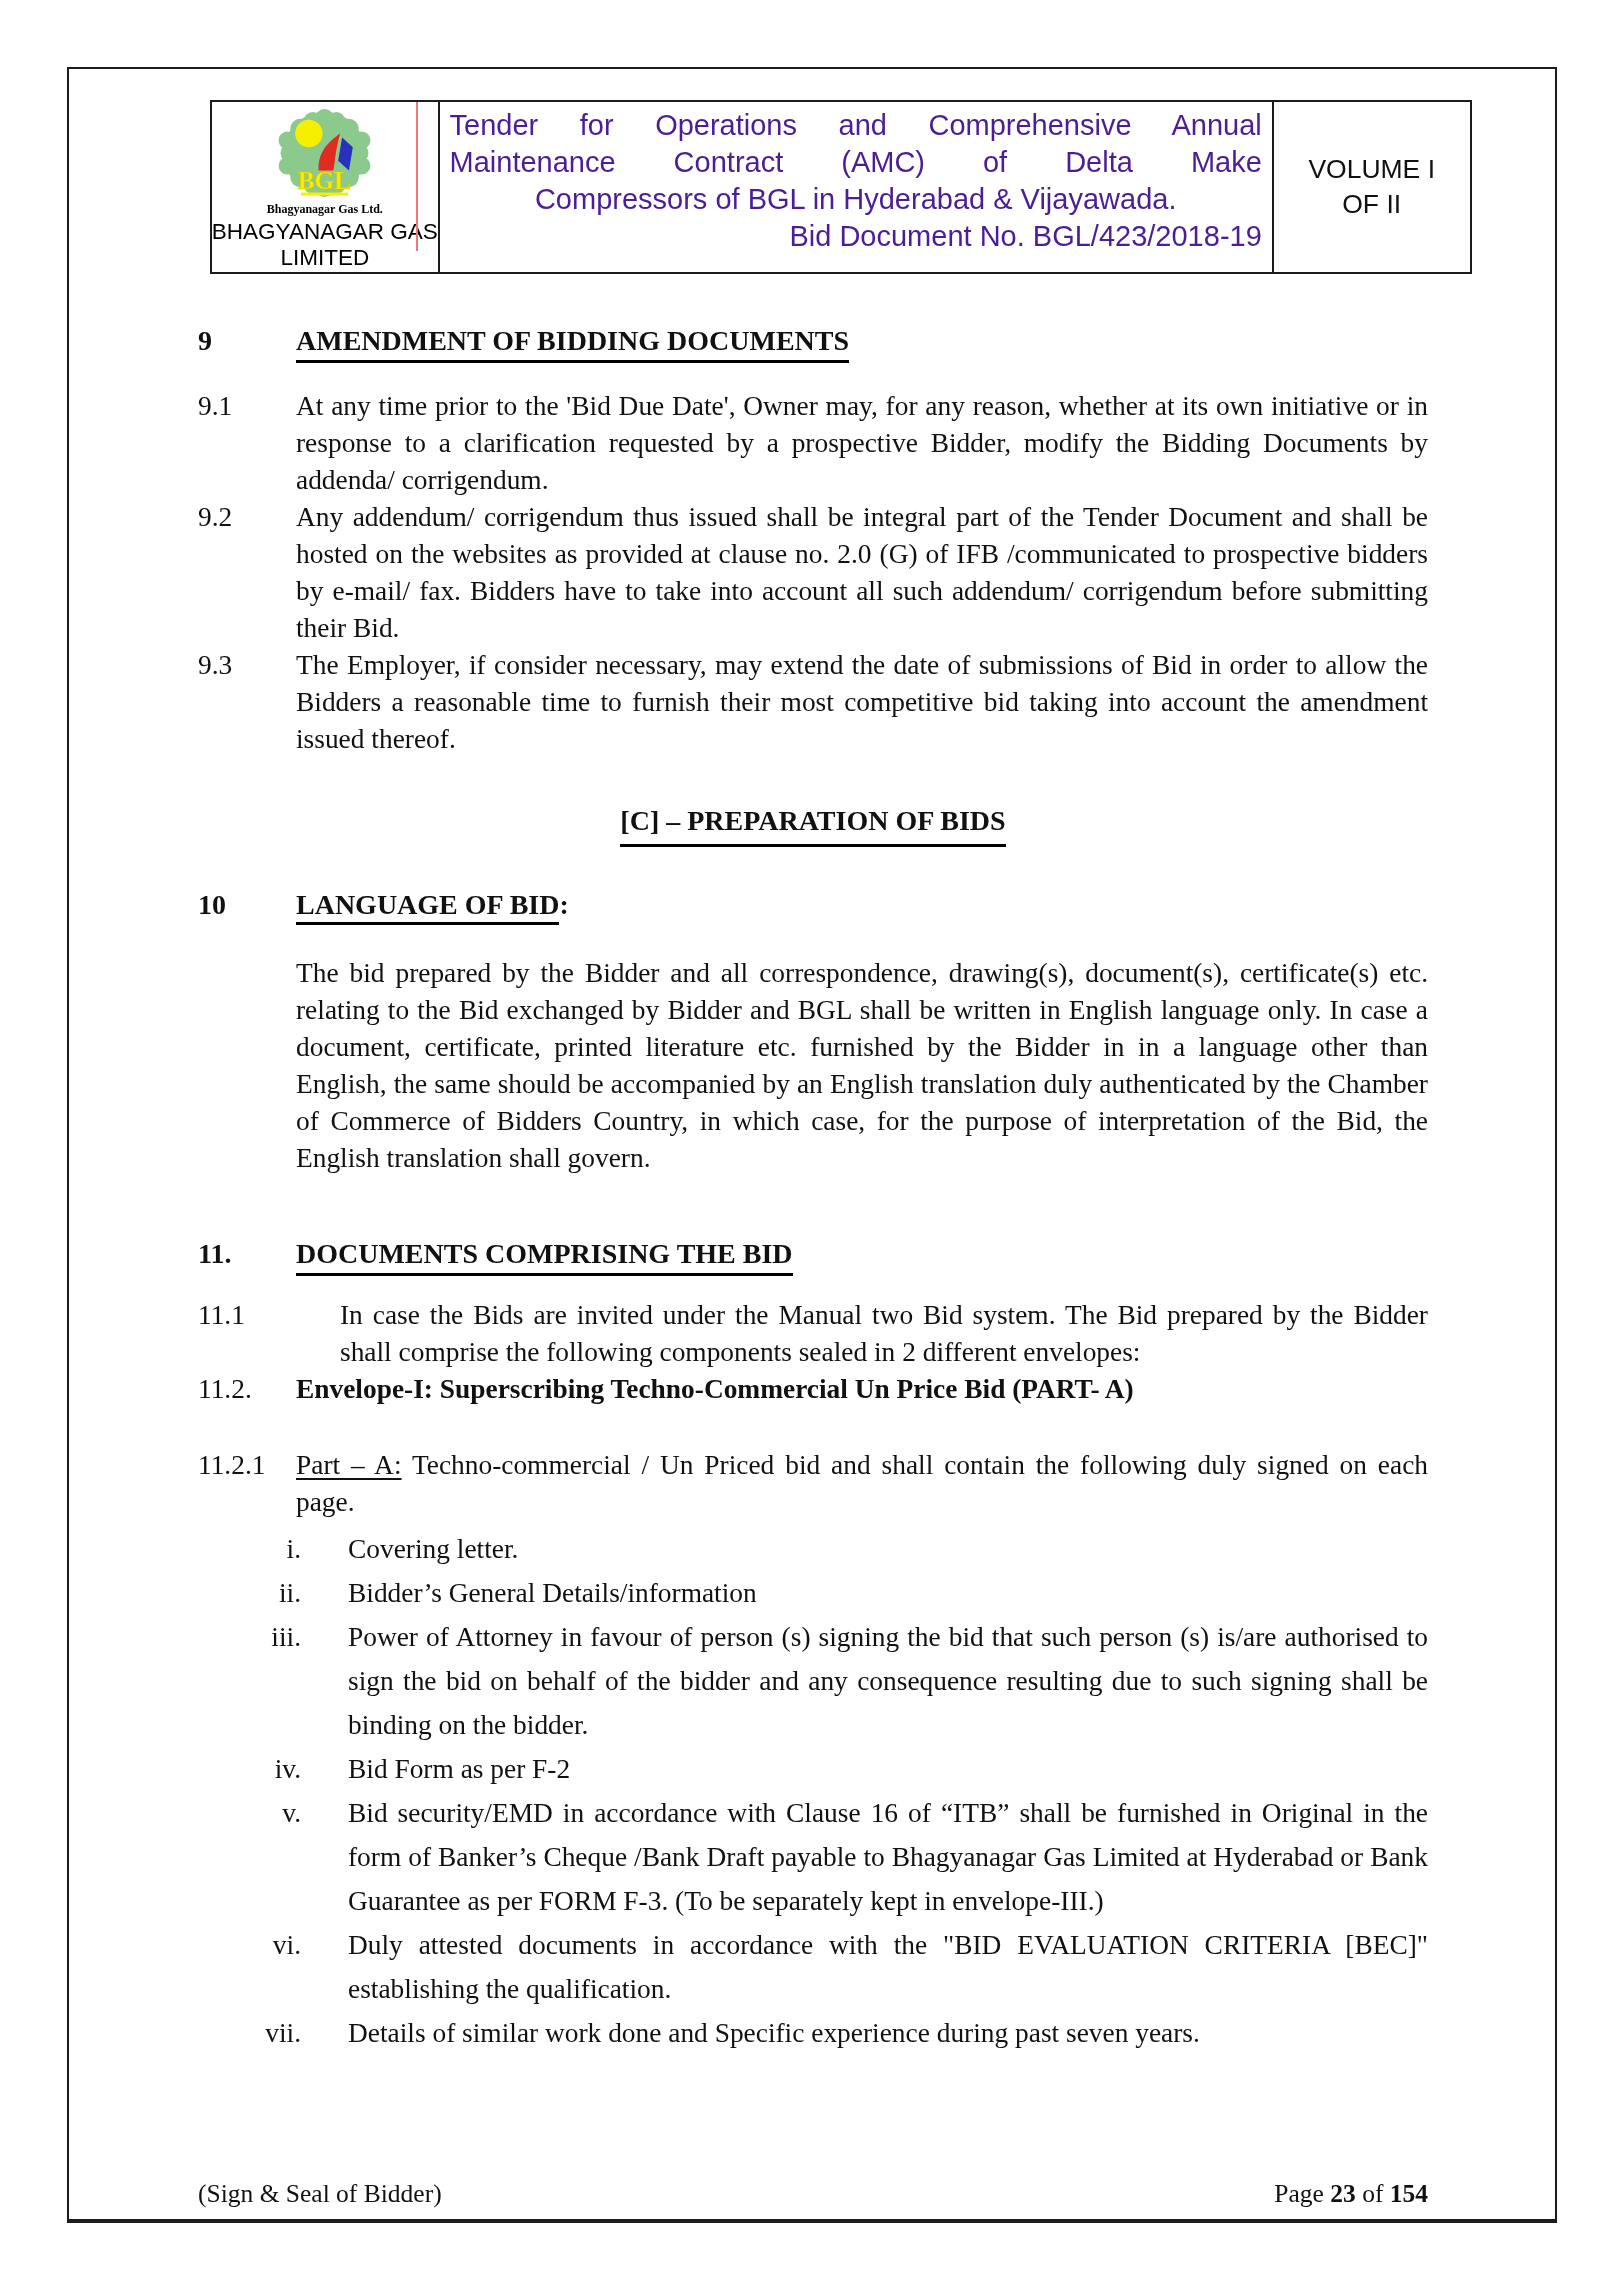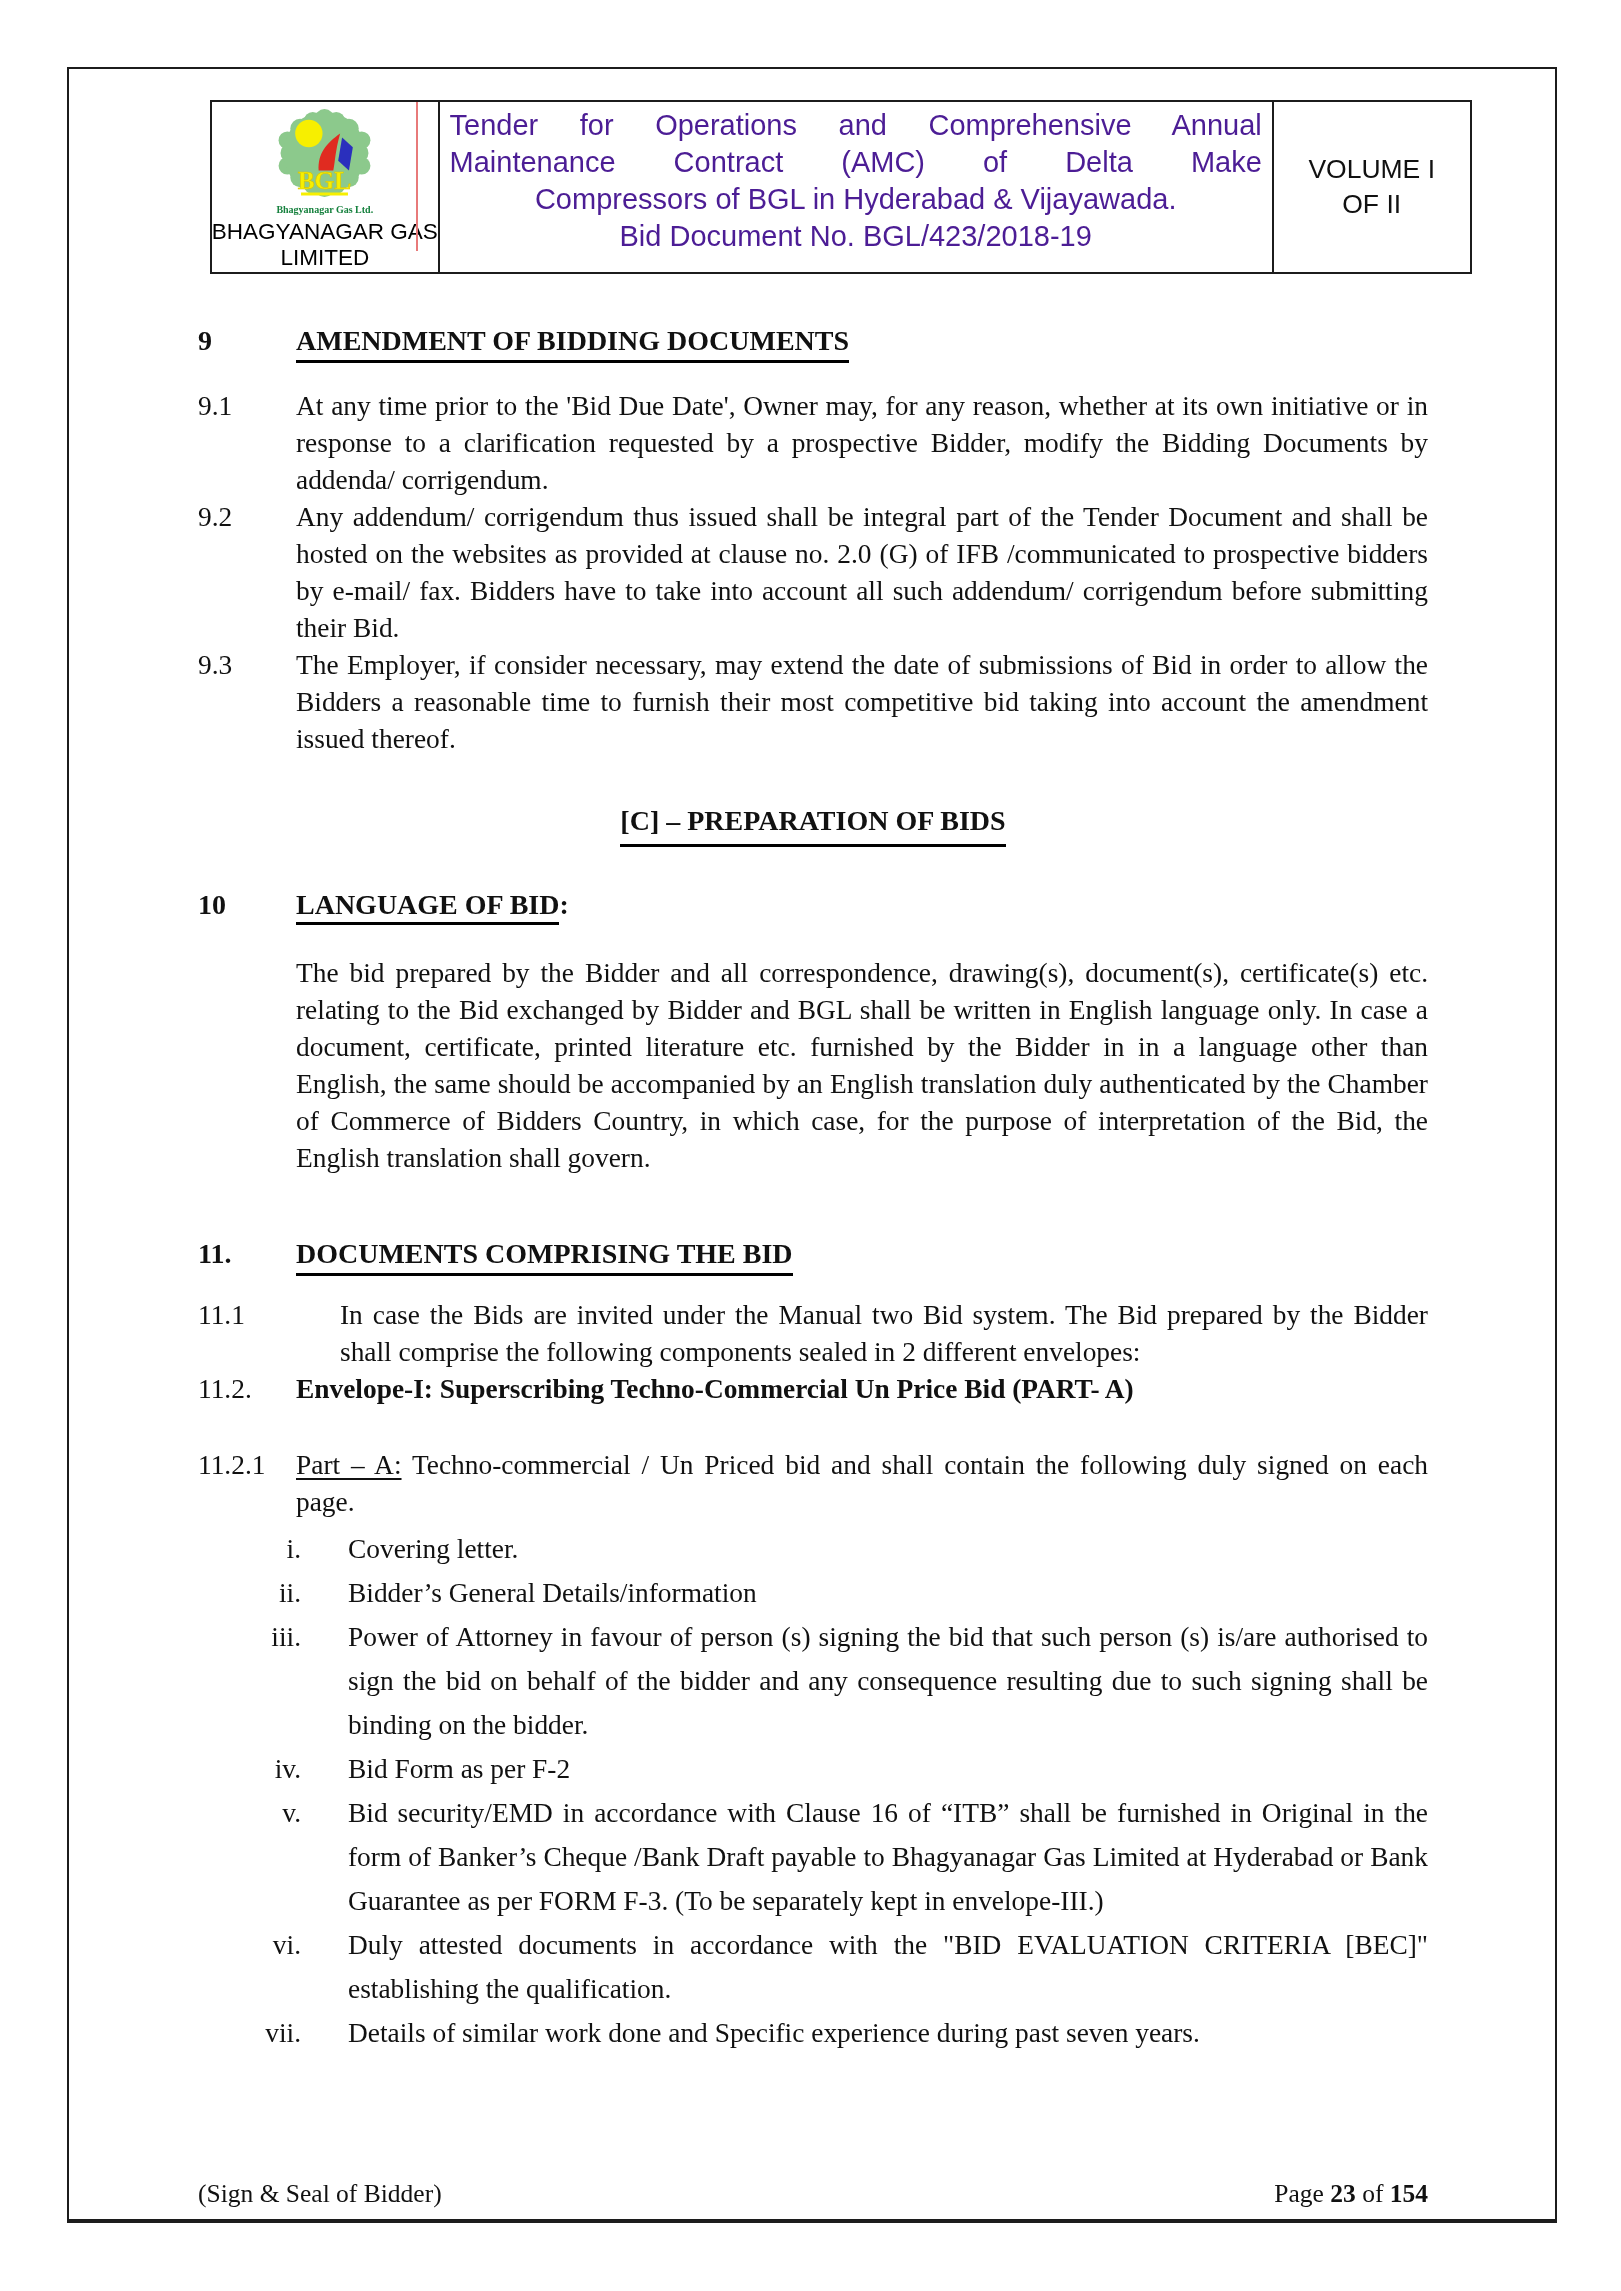--- a/index.html
+++ b/index.html
@@ -15,38 +15,38 @@
   .hdr-table{
     margin:31px 0 0 11.8px;width:1262px;height:160px;
     border-collapse:collapse;table-layout:fixed;
   }
   .hdr-table td{border:2px solid #1c1c1c;vertical-align:top;padding:0;box-sizing:border-box;}
   .cell-logo{width:222px;text-align:center;position:relative;}
   .cell-title{width:812px;}
   .cell-vol{width:193px;}
   .logo-wrap{padding-top:3.9px;line-height:0;}
   .logo-caption{
-    font-family:"Liberation Serif",serif;font-size:10px;line-height:15.7px;
-    color:#15803d;font-weight:700;
+    font-family:"Liberation Serif",serif;font-size:12px;line-height:15.7px;
+    color:#000000;font-weight:700;
   }
   .org-name{
     font-family:"Liberation Sans",sans-serif;font-size:22.5px;line-height:26.5px;
     color:#000;margin-top:1px;
   }
   .red-rule{
     position:absolute;top:0;left:204px;width:2px;height:149px;
     background:#e87a7a;
   }
   .title-box{
     font-family:"Liberation Sans",sans-serif;font-size:29px;line-height:37px;
     padding:4.9px 9.8px 0 9.8px;color:#4c1d95;
   }
   .jline{text-align:justify;text-align-last:justify;}
   .lline{text-align:center;}
-  .cline{text-align:center;}
+  .cline{text-align:right;}
   .vol-box{
     display:flex;flex-direction:column;justify-content:center;align-items:center;
     height:100%;font-family:"Liberation Sans",sans-serif;font-size:26.5px;line-height:35px;
   }
 
   
   .sec-head{display:flex;font-size:28px;line-height:35px;font-weight:700;}
   .sec-num{width:98px;flex:none;}
   .sec-title{border-bottom:3.9px solid #000;padding-bottom:2px;}
   .sec-suffix{font-weight:700;}

